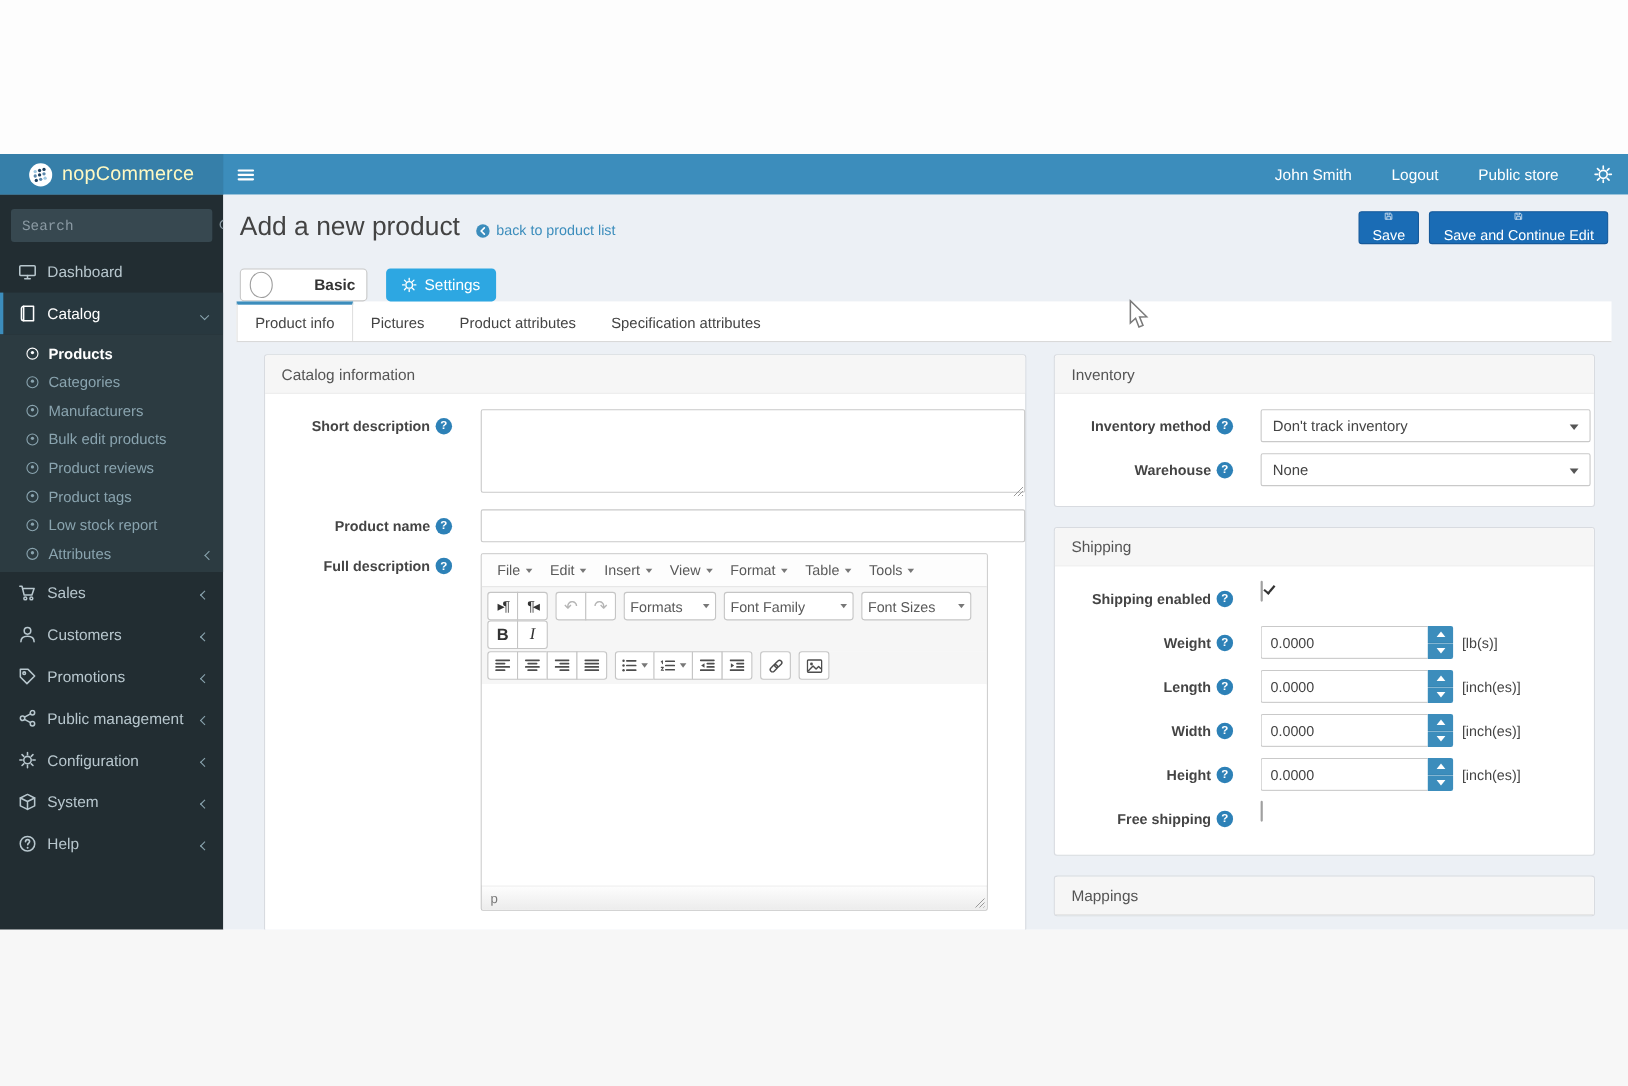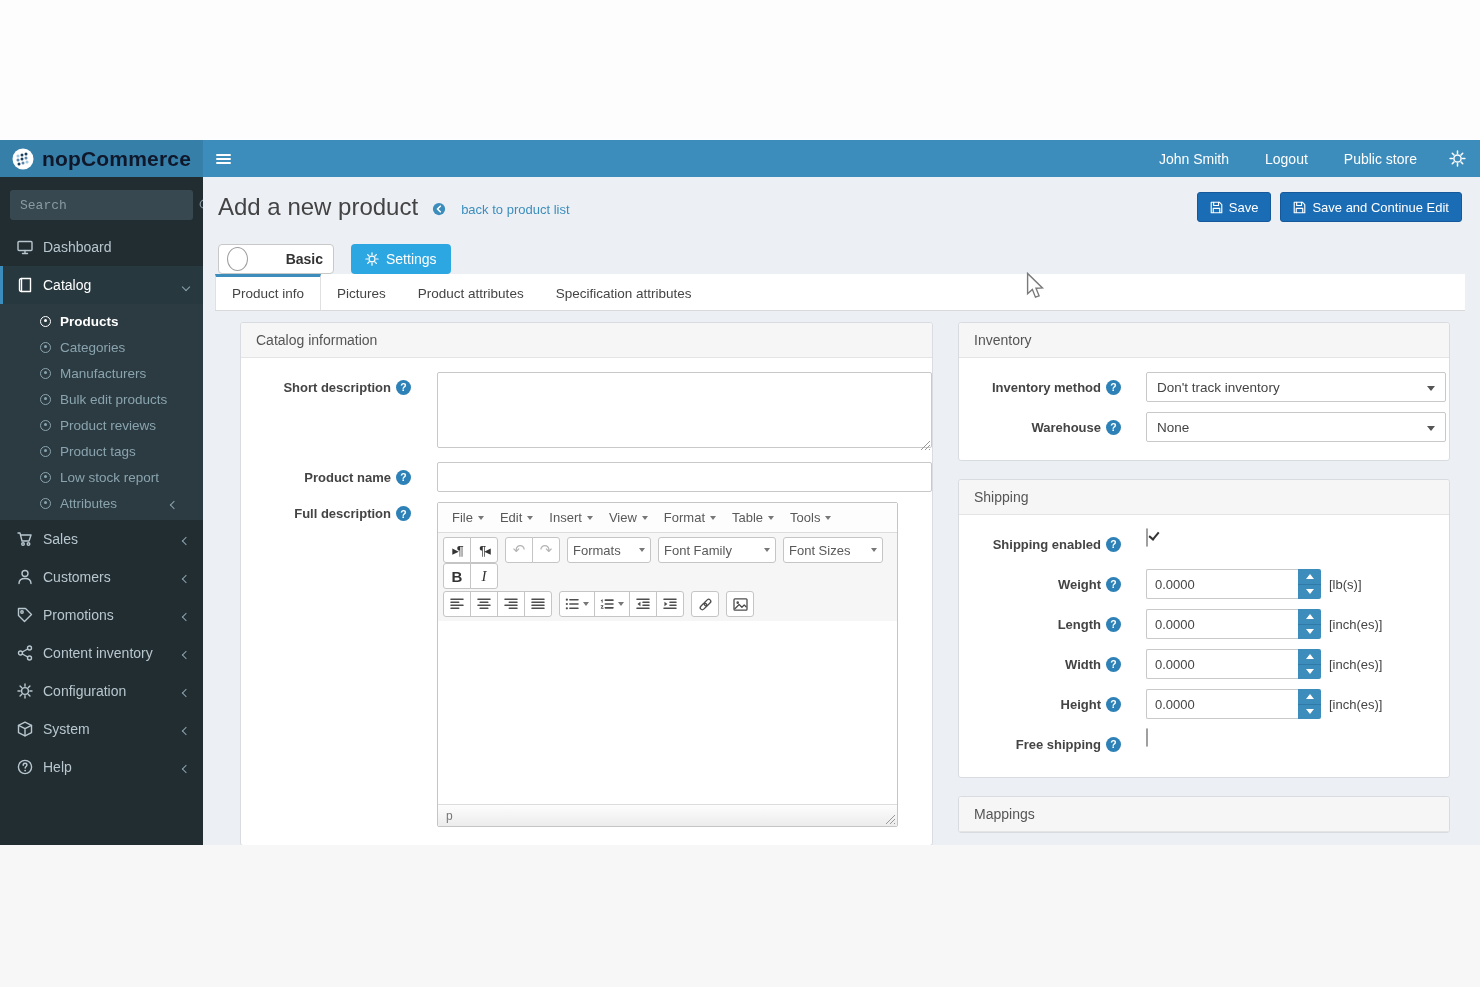--- a/index.html
+++ b/index.html
@@ -5,21 +5,21 @@
   * { margin:0; padding:0; box-sizing:border-box; }
   html,body { width:1480px; height:987px; overflow:hidden; background:#fdfdfd;
     font-family:"Liberation Sans", sans-serif; }
   .band-top { height:140px; background:#fdfdfd; }
   .band-bottom { height:142px; background:#f7f7f7; }
   .app { width:1480px; height:705px; position:relative; }
 
   
   .main-header { height:37px; display:flex; background:#3c8dbc; }
   .logo { width:203px; background:#367fa9; display:flex; align-items:center; justify-content:center; gap:8px; }
-  .logo-text { color:#0f172a; font-size:21px; font-weight:bold; letter-spacing:.2px; }
+  .logo-text { color:#fef9c3; font-size:18px; font-weight:normal; letter-spacing:.2px; }
   .hamburger { width:40px; display:flex; align-items:center; justify-content:center; cursor:pointer; }
   .hamburger .bars { width:15px; }
   .hamburger .bars span { display:block; height:2px; background:#fff; margin:2px 0; border-radius:1px; }
   .top-nav { margin-left:auto; display:flex; align-items:center; }
   .top-nav .nav-link { color:#fff; font-size:14px; padding:0 18px; height:37px; display:flex; align-items:center; cursor:pointer; }
   .top-nav .nav-gear { padding:0 14px; color:#fff; }
 
   
   .body-row { display:flex; height:668px; }
   .sidebar { width:203px; background:#222d32; color:#b8c7ce; flex:none; }
@@ -27,36 +27,36 @@
 
   
   .search-box { margin:13px 10px 8px 10px; height:30px; background:#374850; border-radius:3px; display:flex; align-items:center; }
   .search-box input { flex:1; background:transparent; border:0; outline:none; color:#ccc; font-size:13px; padding:0 10px; font-family:Liberation Mono, monospace; }
   .search-box input::placeholder { color:#8b9aa3; }
   .search-btn { width:32px; display:flex; align-items:center; justify-content:center; color:#8b9aa3; cursor:pointer; }
   .side-item { height:38px; display:flex; align-items:center; padding:0 14px; font-size:14px; cursor:pointer; color:#b8c7ce; border-left:3px solid transparent; }
   .side-item .ic { width:16px; height:16px; margin-right:10px; flex:none; }
   .side-item.active-parent { background:#28383f; color:#fff; border-left-color:#3c8dbc; }
   .side-item .chev-wrap { margin-left:auto; color:#8aa4af; }
-  .submenu { background:#2c3b41; padding:4px 16px;text-align:center; }
+  .submenu { background:#2c3b41; padding:4px 0;text-align:center; }
   .sub-item { height:26px; display:flex; align-items:center; padding:0 10px 0 24px; font-size:13.5px; color:#8aa4af; cursor:pointer; }
   .sub-item .circle-o { width:11px; height:11px; border:1.5px solid currentColor; border-radius:50%; margin-right:9px; position:relative; flex:none; }
   .sub-item .circle-o::after { content:""; position:absolute; left:2.5px; top:2.5px; width:3px; height:3px; border-radius:50%; background:currentColor; }
   .sub-item.active { color:#fff; font-weight:bold; }
   .sub-item .chev-wrap { margin-left:auto; }
   .chev { width:6px; height:6px; border-left:1.5px solid currentColor; border-bottom:1.5px solid currentColor; display:inline-block; }
   .chev.left { transform:rotate(45deg); }
   .chev.down { transform:rotate(-45deg); }
 
   
   .content-header { display:flex; align-items:center; padding:15px 3px 0 3px; }
   .page-title { font-size:24px; color:#434343; font-weight:normal; }
-  .back-link { display:flex; align-items:center; gap:15px; margin-left:14px; color:#3c8dbc; font-size:13px; cursor:pointer; margin-top:4px; }
+  .back-link { display:flex; align-items:flex-end; gap:5px; margin-left:14px; color:#3c8dbc; font-size:13px; cursor:pointer; margin-top:4px; }
   .hdr-buttons { margin-left:auto; display:flex; gap:9px; }
-  .btn-primary { background:#1a6cb5; color:#fff; border:1px solid #15599a; border-radius:3px; height:30px; font-size:13px; display:flex; align-items:center; gap:6px; padding:0 12px; cursor:pointer; font-family:inherit; }
+  .btn-primary { background:#1a6cb5; color:#fff; border:1px solid #15599a; border-radius:3px; height:30px; font-size:13px; display:flex; align-items:center; gap:6px; padding:0 12px; cursor:pointer; font-family:inherit;flex-direction:column; }
 
   
   .mode-row { display:flex; align-items:center; gap:17px; margin:22px 0 0 3px; }
   .mode-toggle { width:116px; height:30px; background:#fff; border:1px solid #c8c8c8; border-radius:4px; display:flex; align-items:center; cursor:pointer; }
   .toggle-knob { width:21px; height:24px; border:1px solid #9e9e9e; border-radius:50%; background:#fff; margin-left:8px; }
   .mode-toggle .mode-label { margin-left:auto; margin-right:10px; font-size:14px; font-weight:bold; color:#333;padding-left:32px; }
   .btn-settings { background:#2da7e2; color:#fff; border:0; border-radius:4px; height:30px; font-size:14px; display:flex; align-items:center; gap:7px; padding:0 14px; cursor:pointer; font-family:inherit; }
 
   
   .tabs-row { background:#fff; display:flex; border-bottom:1px solid #d9d9d9; }
@@ -358,21 +358,21 @@
         <svg class="ic" width="15" height="15">
             <use href="#i-tag"></use>
           </svg>
         <span>Promotions</span>
         <span class="chev-wrap"><span class="chev left"></span></span>
       </div>
       <div class="side-item">
         <svg class="ic" width="16" height="16">
             <use href="#i-share"></use>
           </svg>
-        <span>Content inventory</span>
+        <span>Public management</span>
         <span class="chev-wrap"><span class="chev left"></span></span>
       </div>
       <div class="side-item">
         <svg class="ic" width="16" height="16">
             <use href="#i-gear"></use>
           </svg>
         <span>Configuration</span>
         <span class="chev-wrap"><span class="chev left"></span></span>
       </div>
       <div class="side-item">

